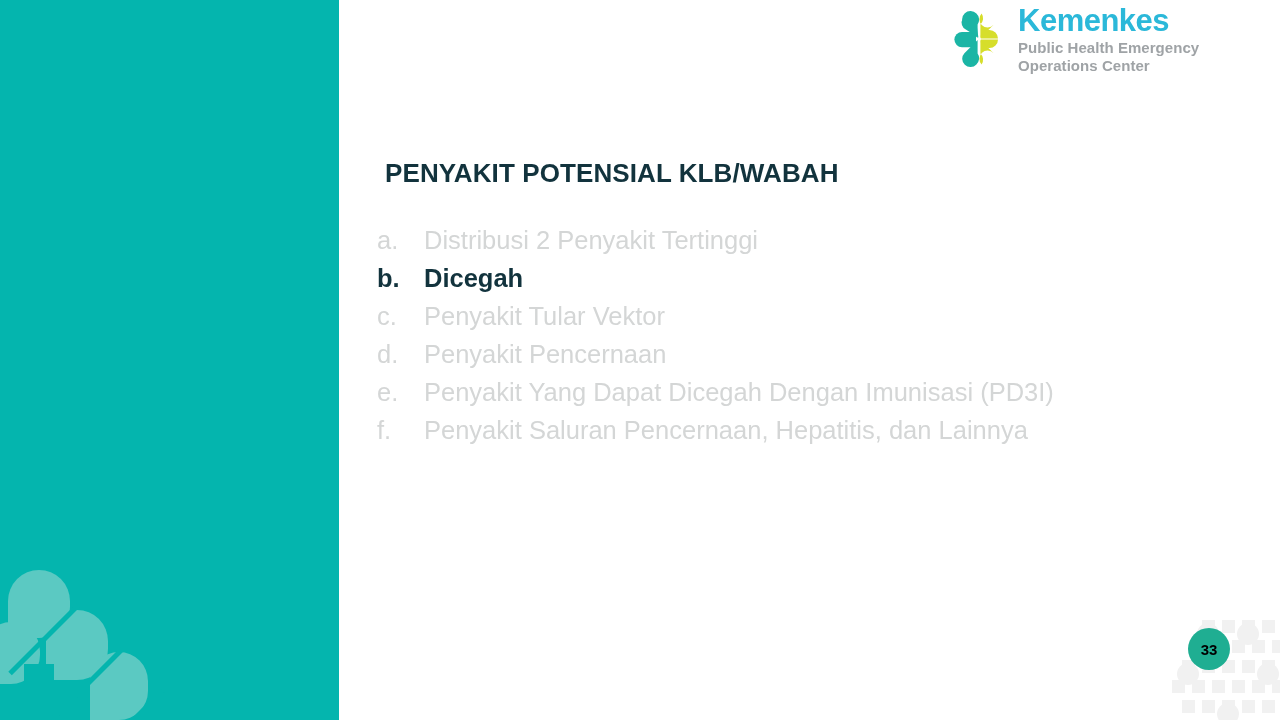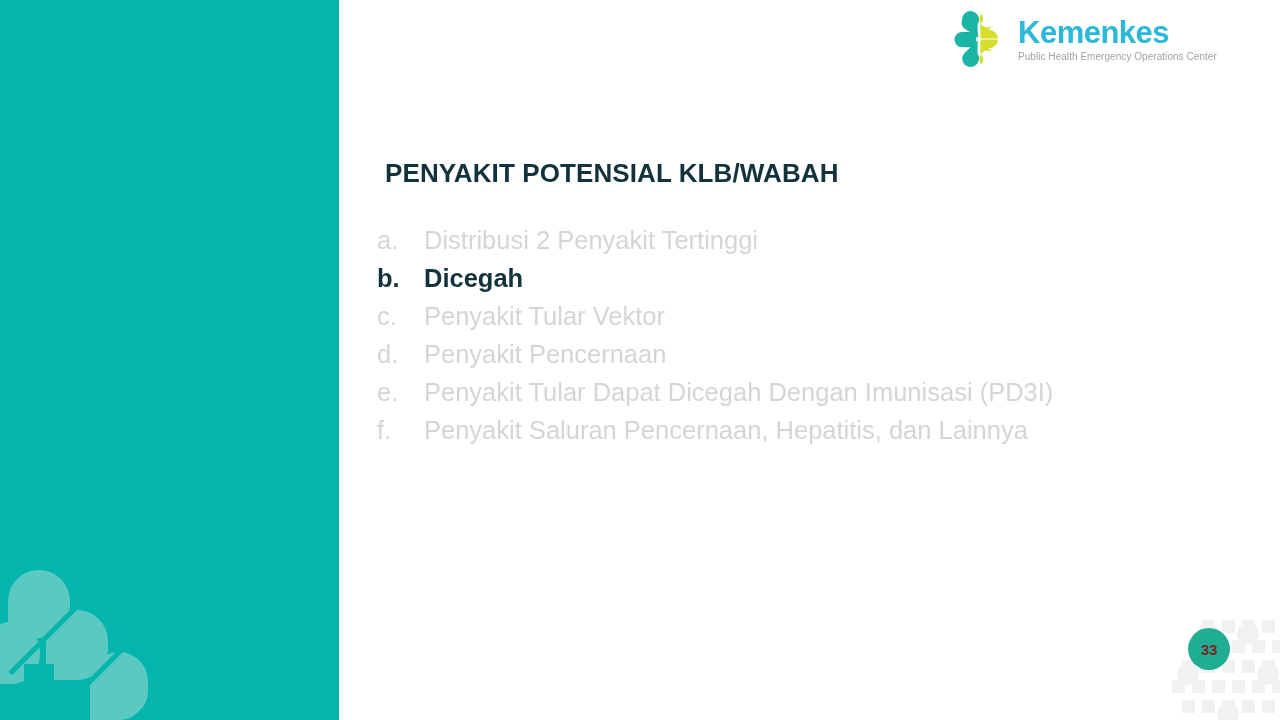--- a/index.html
+++ b/index.html
@@ -159,22 +159,22 @@
 
   .logo-word {
     font-size: 31px;
     font-weight: bold;
     color: #2BB8D9;
     letter-spacing: -0.5px;
     line-height: 1.05;
   }
 
   .logo-tagline {
-    font-size: 10px;
-    font-weight: normal;
+    font-size: 15px;
+    font-weight: bold;
     color: #9FA3A6;
     letter-spacing: 0.05px;
     line-height: 1.2;
     margin-top: 1px;
   }
 
   
   .content {
     position: absolute;
     left: 377px;
@@ -233,21 +233,21 @@
   .page-badge {
     position: absolute;
     left: 1209px;
     top: 649px;
     width: 42px;
     height: 42px;
     margin-left: -21px;
     margin-top: -21px;
     border-radius: 50%;
     background: #1FAE92;
-    color: #7f1d1d;
+    color: #000000;
     font-size: 15px;
     font-weight: bold;
     display: flex;
     align-items: center;
     justify-content: center;
   }
 </style>
 </head>
 <body>
 
@@ -307,21 +307,21 @@
         <li class="agenda-item">
           <span class="item-marker">c.</span>
           <span class="item-label">Penyakit Tular Vektor</span>
         </li>
         <li class="agenda-item">
           <span class="item-marker">d.</span>
           <span class="item-label">Penyakit Pencernaan</span>
         </li>
         <li class="agenda-item">
           <span class="item-marker">e.</span>
-          <span class="item-label">Penyakit Tular Dapat Dicegah Dengan Imunisasi (PD3I)</span>
+          <span class="item-label">Penyakit Yang Dapat Dicegah Dengan Imunisasi (PD3I)</span>
         </li>
         <li class="agenda-item">
           <span class="item-marker">f.</span>
           <span class="item-label">Penyakit Saluran Pencernaan, Hepatitis, dan Lainnya</span>
         </li>
       </ul>
   </div>
 
   <div class="page-deco">
     <svg width="130" height="130" viewBox="0 0 130 130" aria-hidden="true">

